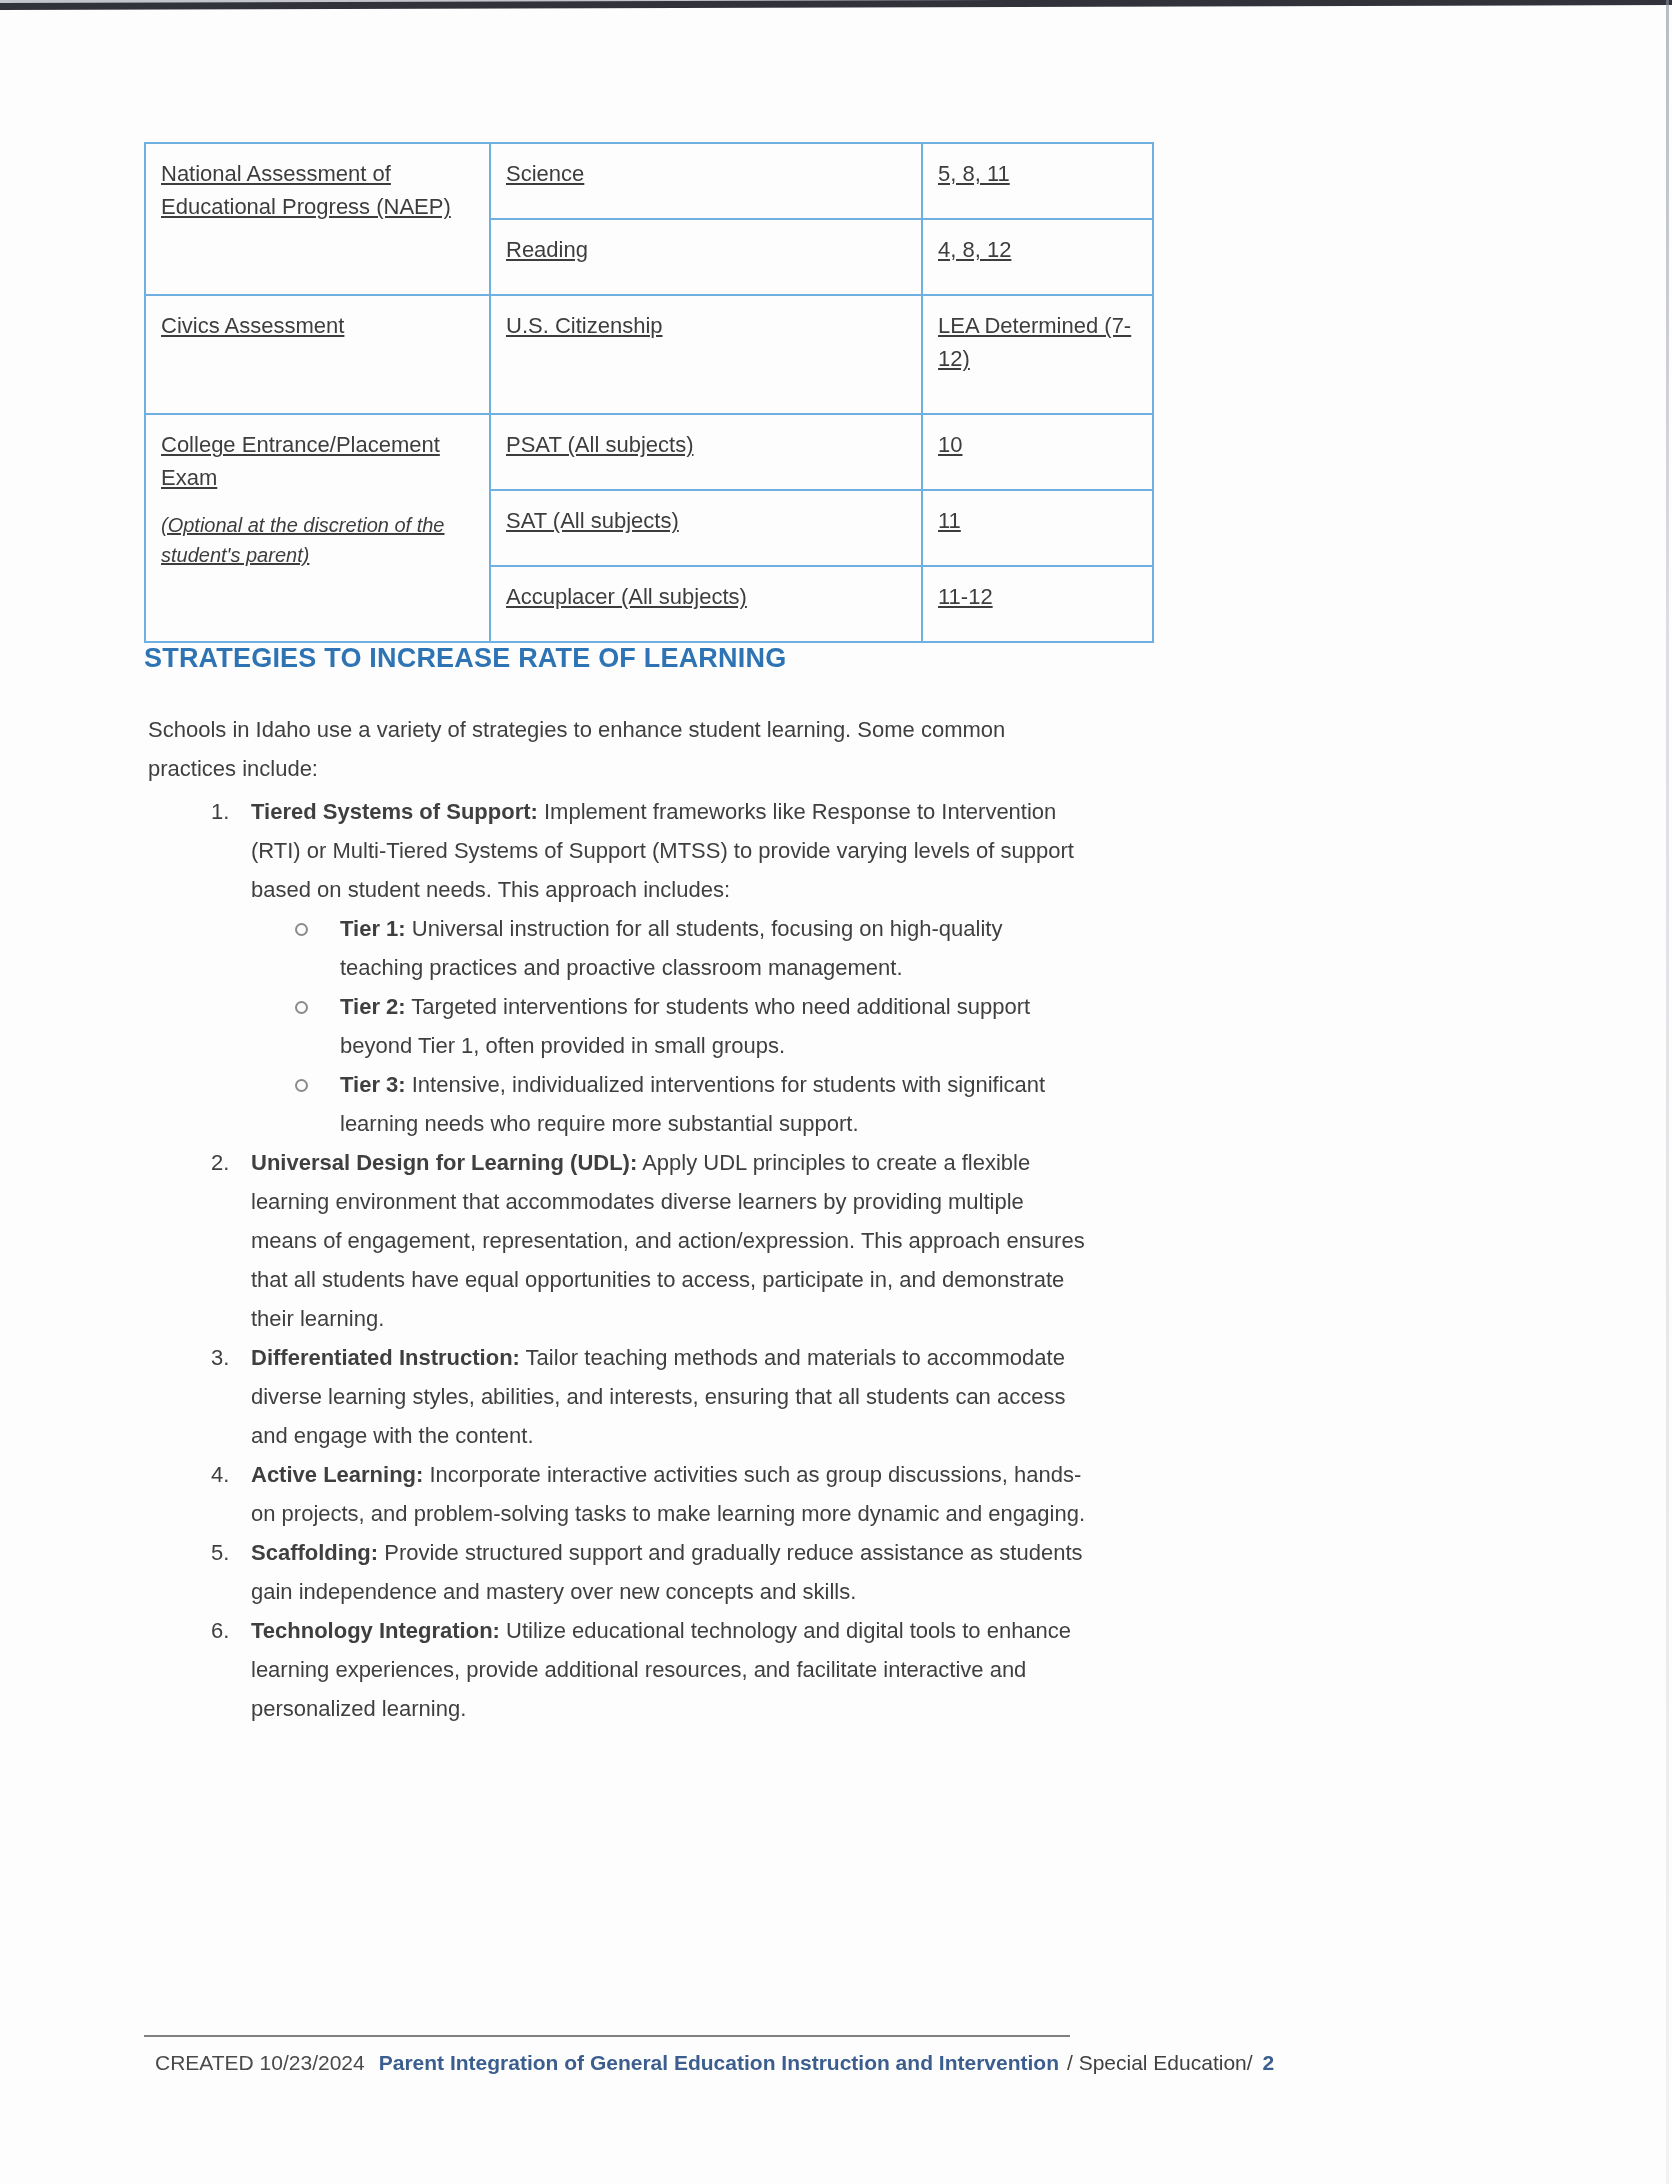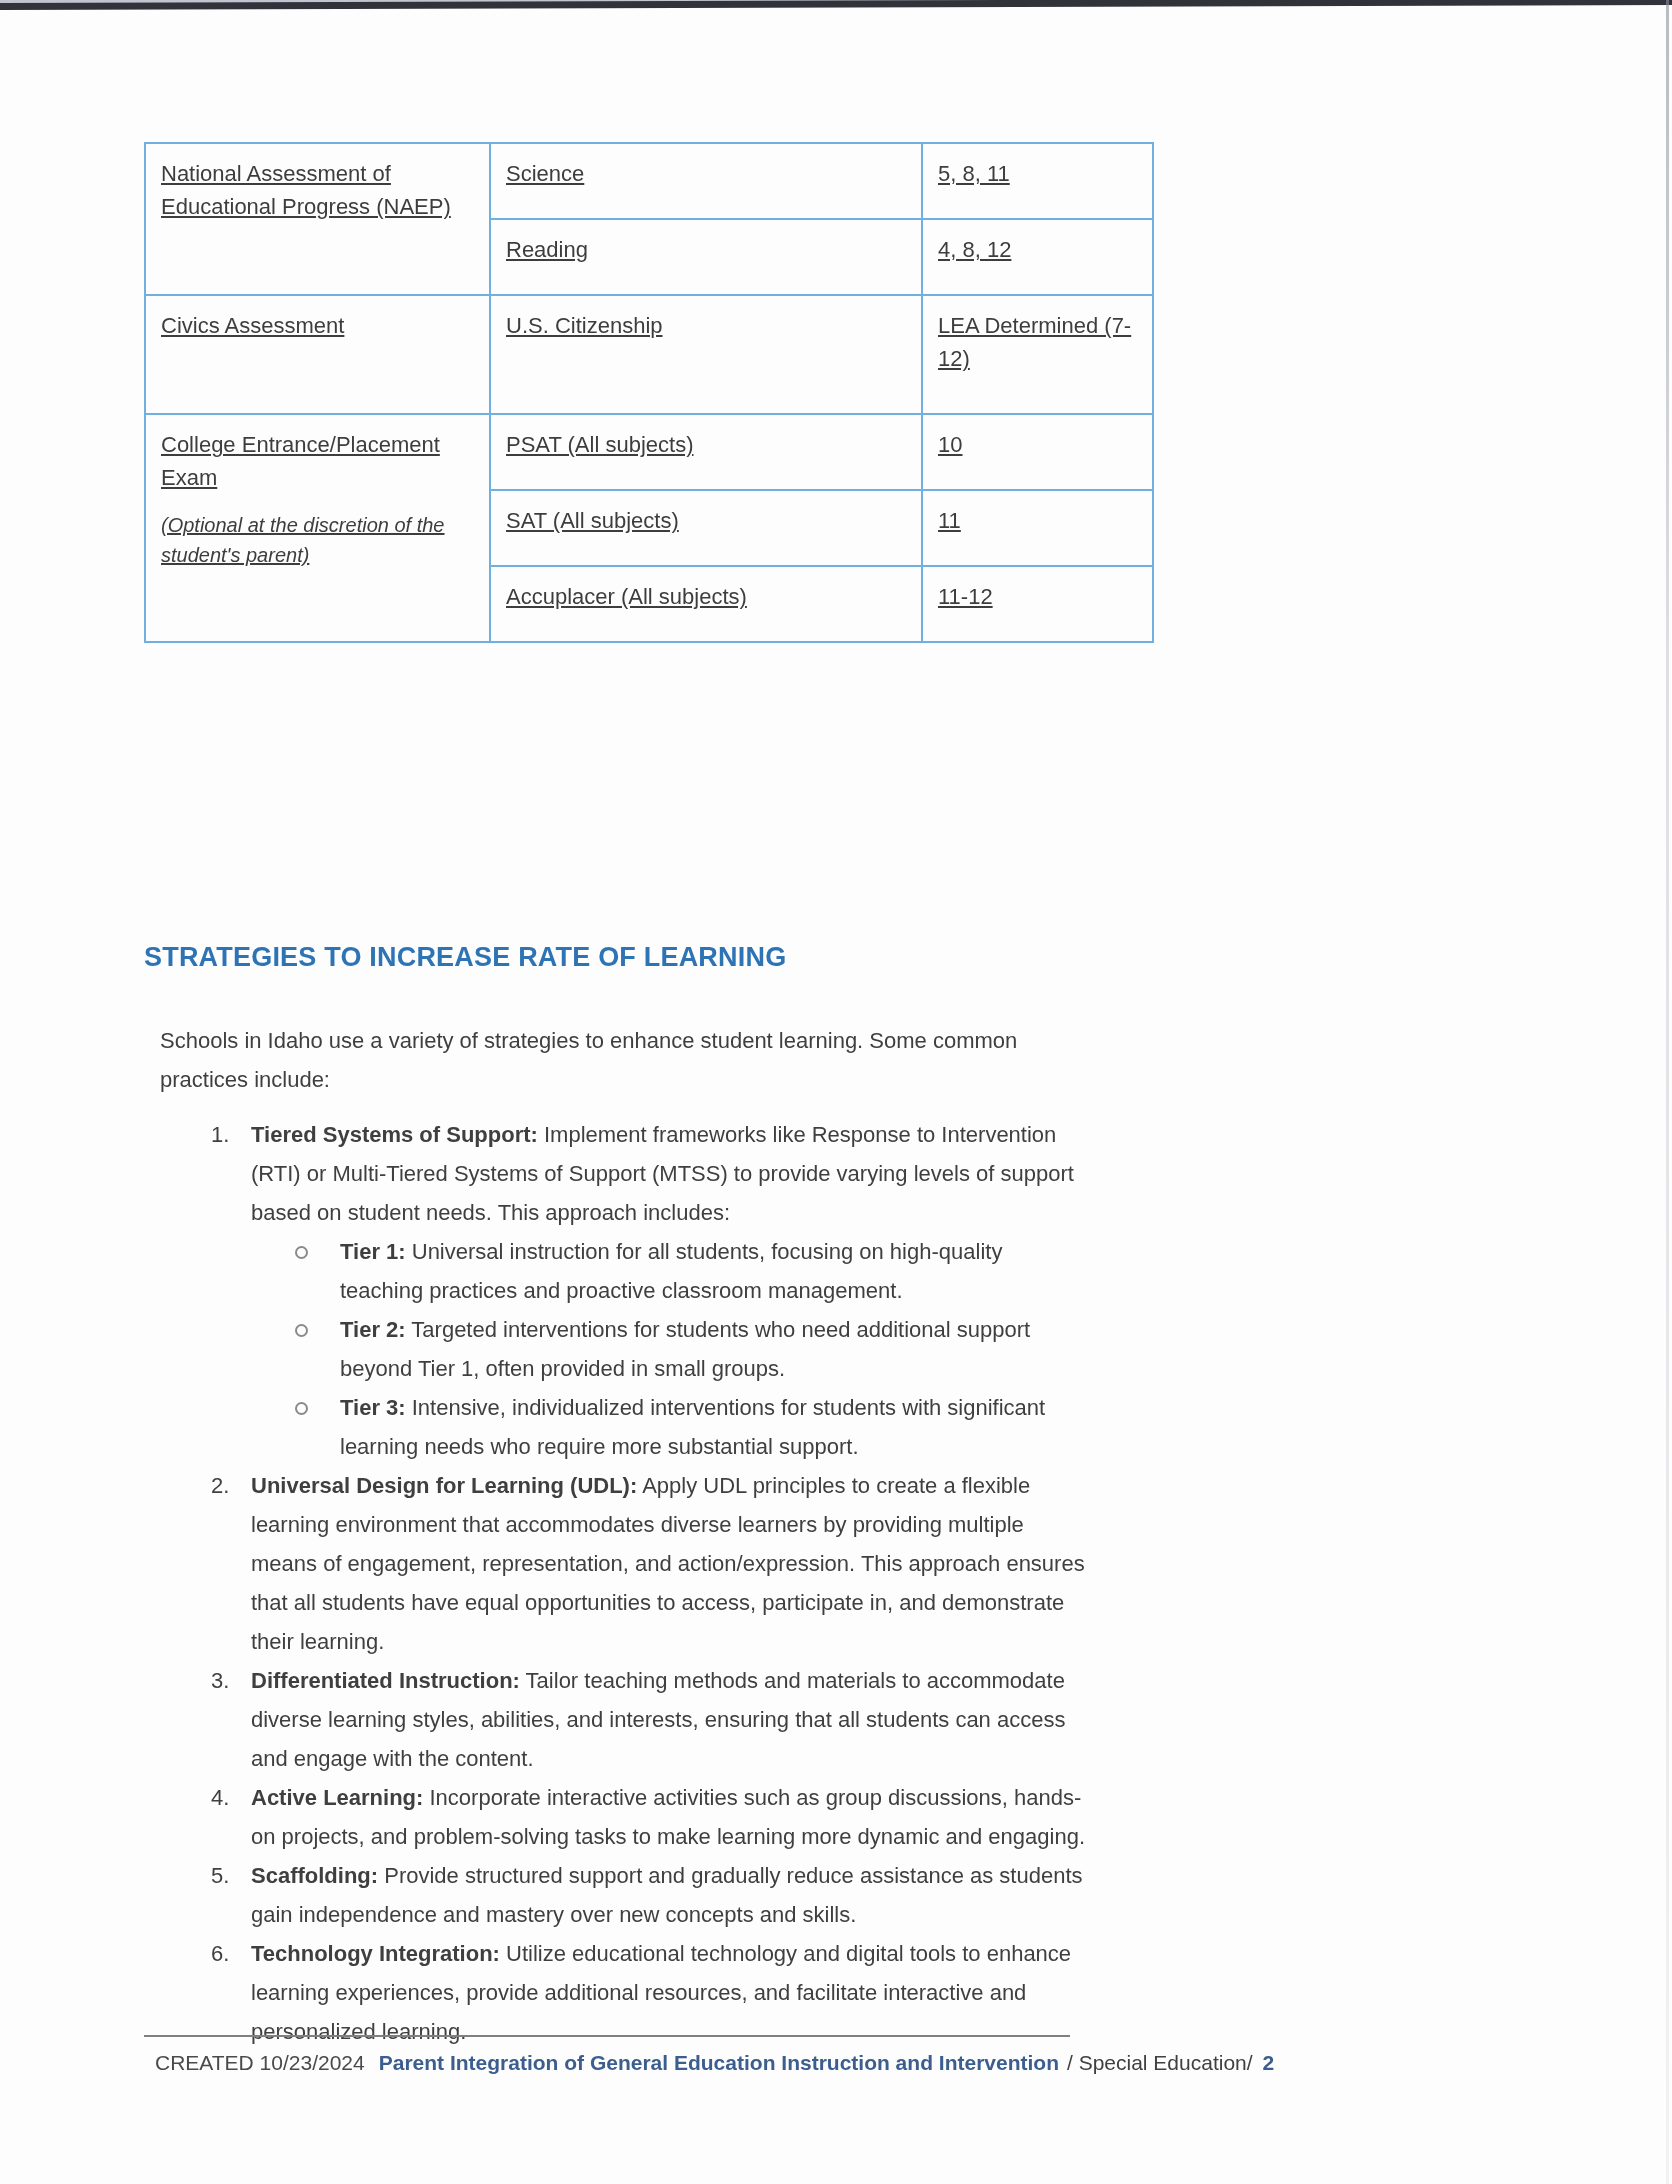--- a/index.html
+++ b/index.html
@@ -61,28 +61,27 @@
   td.grades-tall{line-height:2.0;}
   .cell-note{
     font-style:italic;
     font-size:20px;
     margin-top:16px;
     line-height:1.5;
   }
   
   .section-heading{
     margin:0;
-    padding-top:299px;
     font-size:27px;
     font-weight:bold;
     letter-spacing:0.2px;
     color:var(--heading-blue);
   }
   .intro{
-    margin:16px;
+    margin:4px;
     padding-top:32px;
     font-size:22px;
     line-height:39px;
     width:941px;
   }
   .num-list{padding-top:0;}
   .li{
     display:flex;
     align-items:flex-start;
     font-size:22px;

